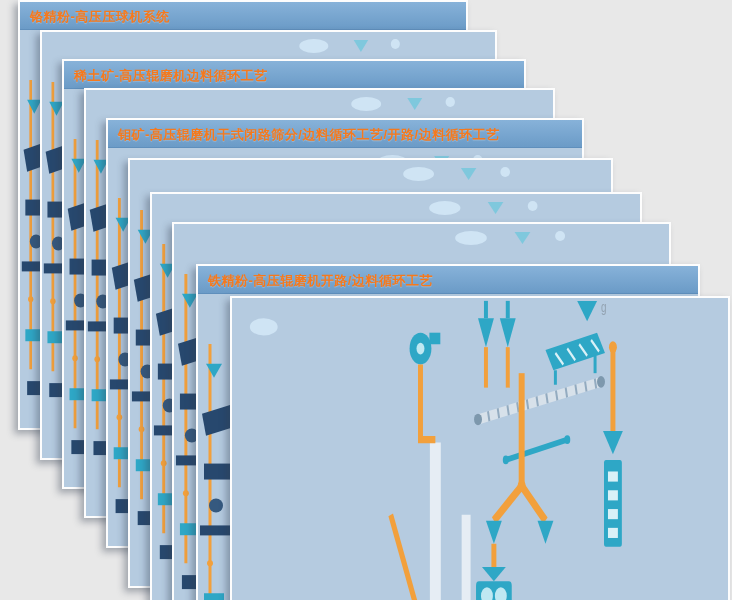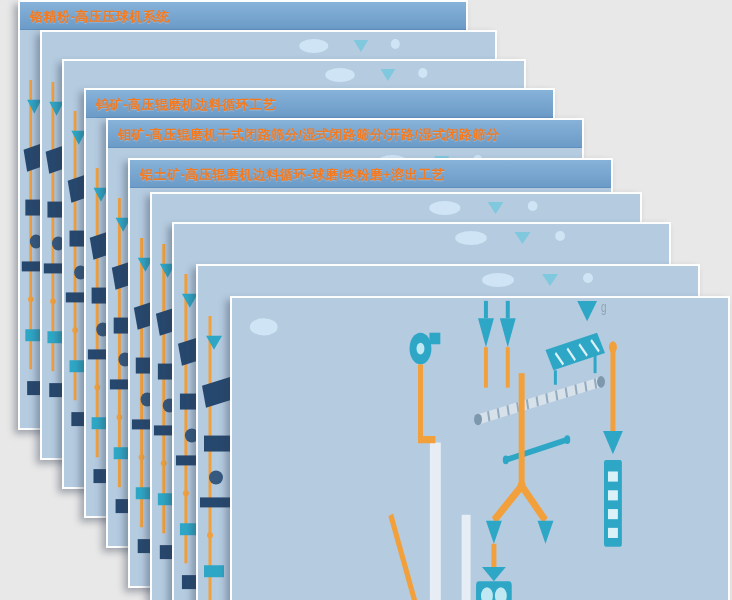--- a/index.html
+++ b/index.html
@@ -86,20 +86,23 @@
     <rect x="408" y="60" width="26" height="88" rx="4" fill="#e6edf4" stroke="#c3d2e0"></rect>
     <rect x="414" y="48" width="14" height="14" fill="#cfe0ee"></rect>
     <ellipse cx="300" cy="14" rx="16" ry="7" fill="#cfe4f4"></ellipse>
     <polygon points="344,8 360,8 352,20" fill="#7fc8dd"></polygon>
     <circle cx="390" cy="12" r="5" fill="#cfe4f4"></circle>
   </svg>
 </div>
   </div>
 
   <div class="card c2">
+    <div class="card-header">
+      <span class="card-title">稀土矿-高压辊磨机边料循环工艺</span>
+    </div>
     <div class="card-body">
   <svg viewBox="0 0 500 400" preserveAspectRatio="none">
     <line x1="12" y1="50" x2="12" y2="340" stroke="#f2a03c" stroke-width="3"></line>
     <polygon points="8,70 24,70 16,84" fill="#2ea7c6"></polygon>
     <polygon points="4,120 36,110 40,132 8,142" fill="#27486e"></polygon>
     <rect x="6" y="170" width="26" height="16" fill="#27486e"></rect>
     <circle cx="18" cy="212" r="7" fill="#35597f"></circle>
     <rect x="2" y="232" width="30" height="10" fill="#27486e"></rect>
     <rect x="6" y="300" width="20" height="12" fill="#2ea7c6"></rect>
     <circle cx="12" cy="270" r="3" fill="#f2a03c"></circle>
@@ -110,23 +113,20 @@
     <rect x="408" y="60" width="26" height="88" rx="4" fill="#e6edf4" stroke="#c3d2e0"></rect>
     <rect x="414" y="48" width="14" height="14" fill="#cfe0ee"></rect>
     <ellipse cx="300" cy="14" rx="16" ry="7" fill="#cfe4f4"></ellipse>
     <polygon points="344,8 360,8 352,20" fill="#7fc8dd"></polygon>
     <circle cx="390" cy="12" r="5" fill="#cfe4f4"></circle>
   </svg>
 </div>
   </div>
 
   <div class="card c3">
-    <div class="card-header">
-      <span class="card-title">钨矿-高压辊磨机边料循环工艺</span>
-    </div>
     <div class="card-body">
   <svg viewBox="0 0 500 400" preserveAspectRatio="none">
     <line x1="12" y1="50" x2="12" y2="340" stroke="#f2a03c" stroke-width="3"></line>
     <polygon points="8,70 24,70 16,84" fill="#2ea7c6"></polygon>
     <polygon points="4,120 36,110 40,132 8,142" fill="#27486e"></polygon>
     <rect x="6" y="170" width="26" height="16" fill="#27486e"></rect>
     <circle cx="18" cy="212" r="7" fill="#35597f"></circle>
     <rect x="2" y="232" width="30" height="10" fill="#27486e"></rect>
     <rect x="6" y="300" width="20" height="12" fill="#2ea7c6"></rect>
     <circle cx="12" cy="270" r="3" fill="#f2a03c"></circle>
@@ -138,21 +138,21 @@
     <rect x="414" y="48" width="14" height="14" fill="#cfe0ee"></rect>
     <ellipse cx="300" cy="14" rx="16" ry="7" fill="#cfe4f4"></ellipse>
     <polygon points="344,8 360,8 352,20" fill="#7fc8dd"></polygon>
     <circle cx="390" cy="12" r="5" fill="#cfe4f4"></circle>
   </svg>
 </div>
   </div>
 
   <div class="card c4">
     <div class="card-header">
-      <span class="card-title">钼矿-高压辊磨机干式闭路筛分/湿式闭路筛分/开路/湿式闭路筛分</span>
+      <span class="card-title">钼矿-高压辊磨机干式闭路筛分/边料循环工艺/开路/边料循环工艺</span>
     </div>
     <div class="card-body">
   <svg viewBox="0 0 500 400" preserveAspectRatio="none">
     <line x1="12" y1="50" x2="12" y2="340" stroke="#f2a03c" stroke-width="3"></line>
     <polygon points="8,70 24,70 16,84" fill="#2ea7c6"></polygon>
     <polygon points="4,120 36,110 40,132 8,142" fill="#27486e"></polygon>
     <rect x="6" y="170" width="26" height="16" fill="#27486e"></rect>
     <circle cx="18" cy="212" r="7" fill="#35597f"></circle>
     <rect x="2" y="232" width="30" height="10" fill="#27486e"></rect>
     <rect x="6" y="300" width="20" height="12" fill="#2ea7c6"></rect>
@@ -164,95 +164,95 @@
     <rect x="408" y="60" width="26" height="88" rx="4" fill="#e6edf4" stroke="#c3d2e0"></rect>
     <rect x="414" y="48" width="14" height="14" fill="#cfe0ee"></rect>
     <ellipse cx="300" cy="14" rx="16" ry="7" fill="#cfe4f4"></ellipse>
     <polygon points="344,8 360,8 352,20" fill="#7fc8dd"></polygon>
     <circle cx="390" cy="12" r="5" fill="#cfe4f4"></circle>
   </svg>
 </div>
   </div>
 
   <div class="card c5">
+    <div class="card-body">
+  <svg viewBox="0 0 500 400" preserveAspectRatio="none">
+    <line x1="12" y1="50" x2="12" y2="340" stroke="#f2a03c" stroke-width="3"></line>
+    <polygon points="8,70 24,70 16,84" fill="#2ea7c6"></polygon>
+    <polygon points="4,120 36,110 40,132 8,142" fill="#27486e"></polygon>
+    <rect x="6" y="170" width="26" height="16" fill="#27486e"></rect>
+    <circle cx="18" cy="212" r="7" fill="#35597f"></circle>
+    <rect x="2" y="232" width="30" height="10" fill="#27486e"></rect>
+    <rect x="6" y="300" width="20" height="12" fill="#2ea7c6"></rect>
+    <circle cx="12" cy="270" r="3" fill="#f2a03c"></circle>
+    <rect x="8" y="352" width="22" height="14" fill="#27486e"></rect>
+    <rect x="36" y="356" width="18" height="10" fill="#2ea7c6"></rect>
+    <circle cx="64" cy="360" r="6" fill="#9ed9ea"></circle>
+    <rect x="80" y="350" width="14" height="18" fill="#2ea7c6"></rect>
+    <rect x="408" y="60" width="26" height="88" rx="4" fill="#e6edf4" stroke="#c3d2e0"></rect>
+    <rect x="414" y="48" width="14" height="14" fill="#cfe0ee"></rect>
+    <ellipse cx="300" cy="14" rx="16" ry="7" fill="#cfe4f4"></ellipse>
+    <polygon points="344,8 360,8 352,20" fill="#7fc8dd"></polygon>
+    <circle cx="390" cy="12" r="5" fill="#cfe4f4"></circle>
+  </svg>
+</div>
+  </div>
+
+  <div class="card c6">
+    <div class="card-body">
+  <svg viewBox="0 0 500 400" preserveAspectRatio="none">
+    <line x1="12" y1="50" x2="12" y2="340" stroke="#f2a03c" stroke-width="3"></line>
+    <polygon points="8,70 24,70 16,84" fill="#2ea7c6"></polygon>
+    <polygon points="4,120 36,110 40,132 8,142" fill="#27486e"></polygon>
+    <rect x="6" y="170" width="26" height="16" fill="#27486e"></rect>
+    <circle cx="18" cy="212" r="7" fill="#35597f"></circle>
+    <rect x="2" y="232" width="30" height="10" fill="#27486e"></rect>
+    <rect x="6" y="300" width="20" height="12" fill="#2ea7c6"></rect>
+    <circle cx="12" cy="270" r="3" fill="#f2a03c"></circle>
+    <rect x="8" y="352" width="22" height="14" fill="#27486e"></rect>
+    <rect x="36" y="356" width="18" height="10" fill="#2ea7c6"></rect>
+    <circle cx="64" cy="360" r="6" fill="#9ed9ea"></circle>
+    <rect x="80" y="350" width="14" height="18" fill="#2ea7c6"></rect>
+    <rect x="408" y="60" width="26" height="88" rx="4" fill="#e6edf4" stroke="#c3d2e0"></rect>
+    <rect x="414" y="48" width="14" height="14" fill="#cfe0ee"></rect>
+    <ellipse cx="300" cy="14" rx="16" ry="7" fill="#cfe4f4"></ellipse>
+    <polygon points="344,8 360,8 352,20" fill="#7fc8dd"></polygon>
+    <circle cx="390" cy="12" r="5" fill="#cfe4f4"></circle>
+  </svg>
+</div>
+  </div>
+
+  <div class="card c7">
+    <div class="card-body">
+  <svg viewBox="0 0 500 400" preserveAspectRatio="none">
+    <line x1="12" y1="50" x2="12" y2="340" stroke="#f2a03c" stroke-width="3"></line>
+    <polygon points="8,70 24,70 16,84" fill="#2ea7c6"></polygon>
+    <polygon points="4,120 36,110 40,132 8,142" fill="#27486e"></polygon>
+    <rect x="6" y="170" width="26" height="16" fill="#27486e"></rect>
+    <circle cx="18" cy="212" r="7" fill="#35597f"></circle>
+    <rect x="2" y="232" width="30" height="10" fill="#27486e"></rect>
+    <rect x="6" y="300" width="20" height="12" fill="#2ea7c6"></rect>
+    <circle cx="12" cy="270" r="3" fill="#f2a03c"></circle>
+    <rect x="8" y="352" width="22" height="14" fill="#27486e"></rect>
+    <rect x="36" y="356" width="18" height="10" fill="#2ea7c6"></rect>
+    <circle cx="64" cy="360" r="6" fill="#9ed9ea"></circle>
+    <rect x="80" y="350" width="14" height="18" fill="#2ea7c6"></rect>
+    <rect x="408" y="60" width="26" height="88" rx="4" fill="#e6edf4" stroke="#c3d2e0"></rect>
+    <rect x="414" y="48" width="14" height="14" fill="#cfe0ee"></rect>
+    <ellipse cx="300" cy="14" rx="16" ry="7" fill="#cfe4f4"></ellipse>
+    <polygon points="344,8 360,8 352,20" fill="#7fc8dd"></polygon>
+    <circle cx="390" cy="12" r="5" fill="#cfe4f4"></circle>
+  </svg>
+</div>
+  </div>
+
+  <div class="card c8">
     <div class="card-header">
-      <span class="card-title">铝土矿-高压辊磨机边料循环-球磨/终粉磨+溶出工艺</span>
-    </div>
-    <div class="card-body">
-  <svg viewBox="0 0 500 400" preserveAspectRatio="none">
-    <line x1="12" y1="50" x2="12" y2="340" stroke="#f2a03c" stroke-width="3"></line>
-    <polygon points="8,70 24,70 16,84" fill="#2ea7c6"></polygon>
-    <polygon points="4,120 36,110 40,132 8,142" fill="#27486e"></polygon>
-    <rect x="6" y="170" width="26" height="16" fill="#27486e"></rect>
-    <circle cx="18" cy="212" r="7" fill="#35597f"></circle>
-    <rect x="2" y="232" width="30" height="10" fill="#27486e"></rect>
-    <rect x="6" y="300" width="20" height="12" fill="#2ea7c6"></rect>
-    <circle cx="12" cy="270" r="3" fill="#f2a03c"></circle>
-    <rect x="8" y="352" width="22" height="14" fill="#27486e"></rect>
-    <rect x="36" y="356" width="18" height="10" fill="#2ea7c6"></rect>
-    <circle cx="64" cy="360" r="6" fill="#9ed9ea"></circle>
-    <rect x="80" y="350" width="14" height="18" fill="#2ea7c6"></rect>
-    <rect x="408" y="60" width="26" height="88" rx="4" fill="#e6edf4" stroke="#c3d2e0"></rect>
-    <rect x="414" y="48" width="14" height="14" fill="#cfe0ee"></rect>
-    <ellipse cx="300" cy="14" rx="16" ry="7" fill="#cfe4f4"></ellipse>
-    <polygon points="344,8 360,8 352,20" fill="#7fc8dd"></polygon>
-    <circle cx="390" cy="12" r="5" fill="#cfe4f4"></circle>
-  </svg>
-</div>
-  </div>
-
-  <div class="card c6">
-    <div class="card-body">
-  <svg viewBox="0 0 500 400" preserveAspectRatio="none">
-    <line x1="12" y1="50" x2="12" y2="340" stroke="#f2a03c" stroke-width="3"></line>
-    <polygon points="8,70 24,70 16,84" fill="#2ea7c6"></polygon>
-    <polygon points="4,120 36,110 40,132 8,142" fill="#27486e"></polygon>
-    <rect x="6" y="170" width="26" height="16" fill="#27486e"></rect>
-    <circle cx="18" cy="212" r="7" fill="#35597f"></circle>
-    <rect x="2" y="232" width="30" height="10" fill="#27486e"></rect>
-    <rect x="6" y="300" width="20" height="12" fill="#2ea7c6"></rect>
-    <circle cx="12" cy="270" r="3" fill="#f2a03c"></circle>
-    <rect x="8" y="352" width="22" height="14" fill="#27486e"></rect>
-    <rect x="36" y="356" width="18" height="10" fill="#2ea7c6"></rect>
-    <circle cx="64" cy="360" r="6" fill="#9ed9ea"></circle>
-    <rect x="80" y="350" width="14" height="18" fill="#2ea7c6"></rect>
-    <rect x="408" y="60" width="26" height="88" rx="4" fill="#e6edf4" stroke="#c3d2e0"></rect>
-    <rect x="414" y="48" width="14" height="14" fill="#cfe0ee"></rect>
-    <ellipse cx="300" cy="14" rx="16" ry="7" fill="#cfe4f4"></ellipse>
-    <polygon points="344,8 360,8 352,20" fill="#7fc8dd"></polygon>
-    <circle cx="390" cy="12" r="5" fill="#cfe4f4"></circle>
-  </svg>
-</div>
-  </div>
-
-  <div class="card c7">
-    <div class="card-body">
-  <svg viewBox="0 0 500 400" preserveAspectRatio="none">
-    <line x1="12" y1="50" x2="12" y2="340" stroke="#f2a03c" stroke-width="3"></line>
-    <polygon points="8,70 24,70 16,84" fill="#2ea7c6"></polygon>
-    <polygon points="4,120 36,110 40,132 8,142" fill="#27486e"></polygon>
-    <rect x="6" y="170" width="26" height="16" fill="#27486e"></rect>
-    <circle cx="18" cy="212" r="7" fill="#35597f"></circle>
-    <rect x="2" y="232" width="30" height="10" fill="#27486e"></rect>
-    <rect x="6" y="300" width="20" height="12" fill="#2ea7c6"></rect>
-    <circle cx="12" cy="270" r="3" fill="#f2a03c"></circle>
-    <rect x="8" y="352" width="22" height="14" fill="#27486e"></rect>
-    <rect x="36" y="356" width="18" height="10" fill="#2ea7c6"></rect>
-    <circle cx="64" cy="360" r="6" fill="#9ed9ea"></circle>
-    <rect x="80" y="350" width="14" height="18" fill="#2ea7c6"></rect>
-    <rect x="408" y="60" width="26" height="88" rx="4" fill="#e6edf4" stroke="#c3d2e0"></rect>
-    <rect x="414" y="48" width="14" height="14" fill="#cfe0ee"></rect>
-    <ellipse cx="300" cy="14" rx="16" ry="7" fill="#cfe4f4"></ellipse>
-    <polygon points="344,8 360,8 352,20" fill="#7fc8dd"></polygon>
-    <circle cx="390" cy="12" r="5" fill="#cfe4f4"></circle>
-  </svg>
-</div>
-  </div>
-
-  <div class="card c8">
+      <span class="card-title">铁精粉-高压辊磨机开路/边料循环工艺</span>
+    </div>
     <div class="card-body">
   <svg viewBox="0 0 500 400" preserveAspectRatio="none">
     <line x1="12" y1="50" x2="12" y2="340" stroke="#f2a03c" stroke-width="3"></line>
     <polygon points="8,70 24,70 16,84" fill="#2ea7c6"></polygon>
     <polygon points="4,120 36,110 40,132 8,142" fill="#27486e"></polygon>
     <rect x="6" y="170" width="26" height="16" fill="#27486e"></rect>
     <circle cx="18" cy="212" r="7" fill="#35597f"></circle>
     <rect x="2" y="232" width="30" height="10" fill="#27486e"></rect>
     <rect x="6" y="300" width="20" height="12" fill="#2ea7c6"></rect>
     <circle cx="12" cy="270" r="3" fill="#f2a03c"></circle>

